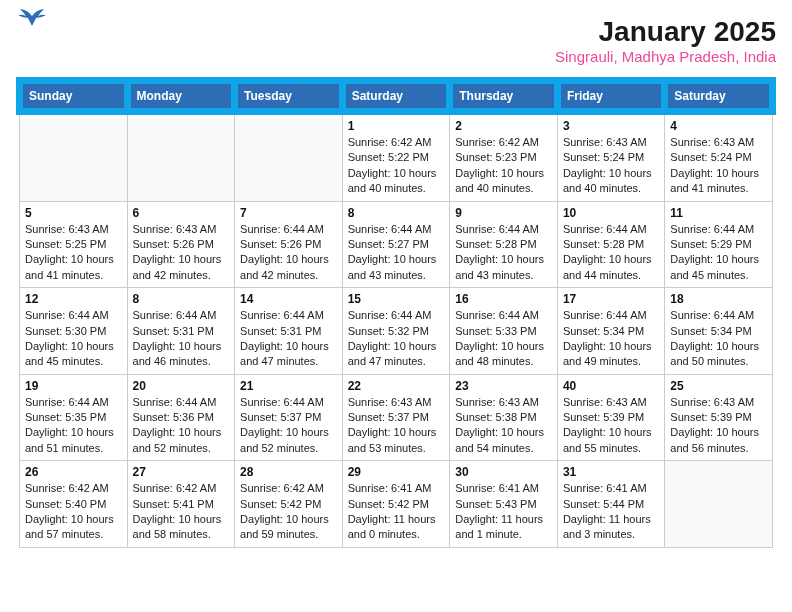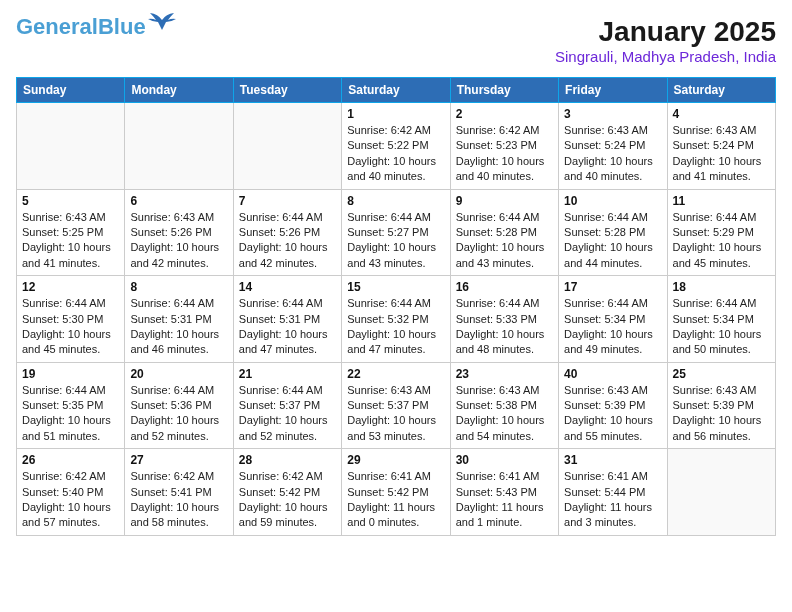--- a/index.html
+++ b/index.html
@@ -33,35 +33,35 @@
     .title-area {
       text-align: right;
     }
     .month-title {
       font-size: 28px;
       font-weight: bold;
       color: #1a1a1a;
     }
     .location-title {
       font-size: 15px;
-      color: #6d28d9;
+      color: #ec4899;
     }
     .calendar {
       width: 100%;
       border-collapse: collapse;
       border: 1px solid #ccc;
     }
     .calendar th {
       background: #2d6db5;
       color: #fff;
       font-size: 12px;
       font-weight: bold;
       padding: 5px 6px;
       text-align: left;
-      border: 1px solid #0ea5e9;
+      border: 7px solid #0ea5e9;
     }
     .calendar td {
       vertical-align: top;
       border: 1px solid #ccc;
       padding: 4px 5px;
       width: 108px;
       min-height: 70px;
       font-size: 10px;
       color: #222;
       background: #fff;
@@ -83,23 +83,20 @@
     tr.week-row td {
       height: 80px;
     }
   </style>
 </head>
 <body>
 
 <div class="header-area">
   <div class="logo">
     <div style="display:flex;align-items:center;">
-      <span class="logo-text">
-        <span>General</span><span style="color:#4a9fd4">Blue</span>
-      </span>
       <svg width="28" height="22" viewBox="0 0 28 22" style="margin-left:2px;margin-top:-8px;">
         <path d="M14 8 Q18 2 26 1 Q22 5 20 8 Q24 6 28 7 Q23 10 18 10 Q16 14 14 18 Q12 14 10 10 Q5 10 0 7 Q4 6 8 8 Q6 5 2 1 Q10 2 14 8Z" fill="#2d6db5"></path>
       </svg>
     </div>
   </div>
   <div class="title-area">
     <div class="month-title">January 2025</div>
     <div class="location-title">Singrauli, Madhya Pradesh, India</div>
   </div>
 </div>

